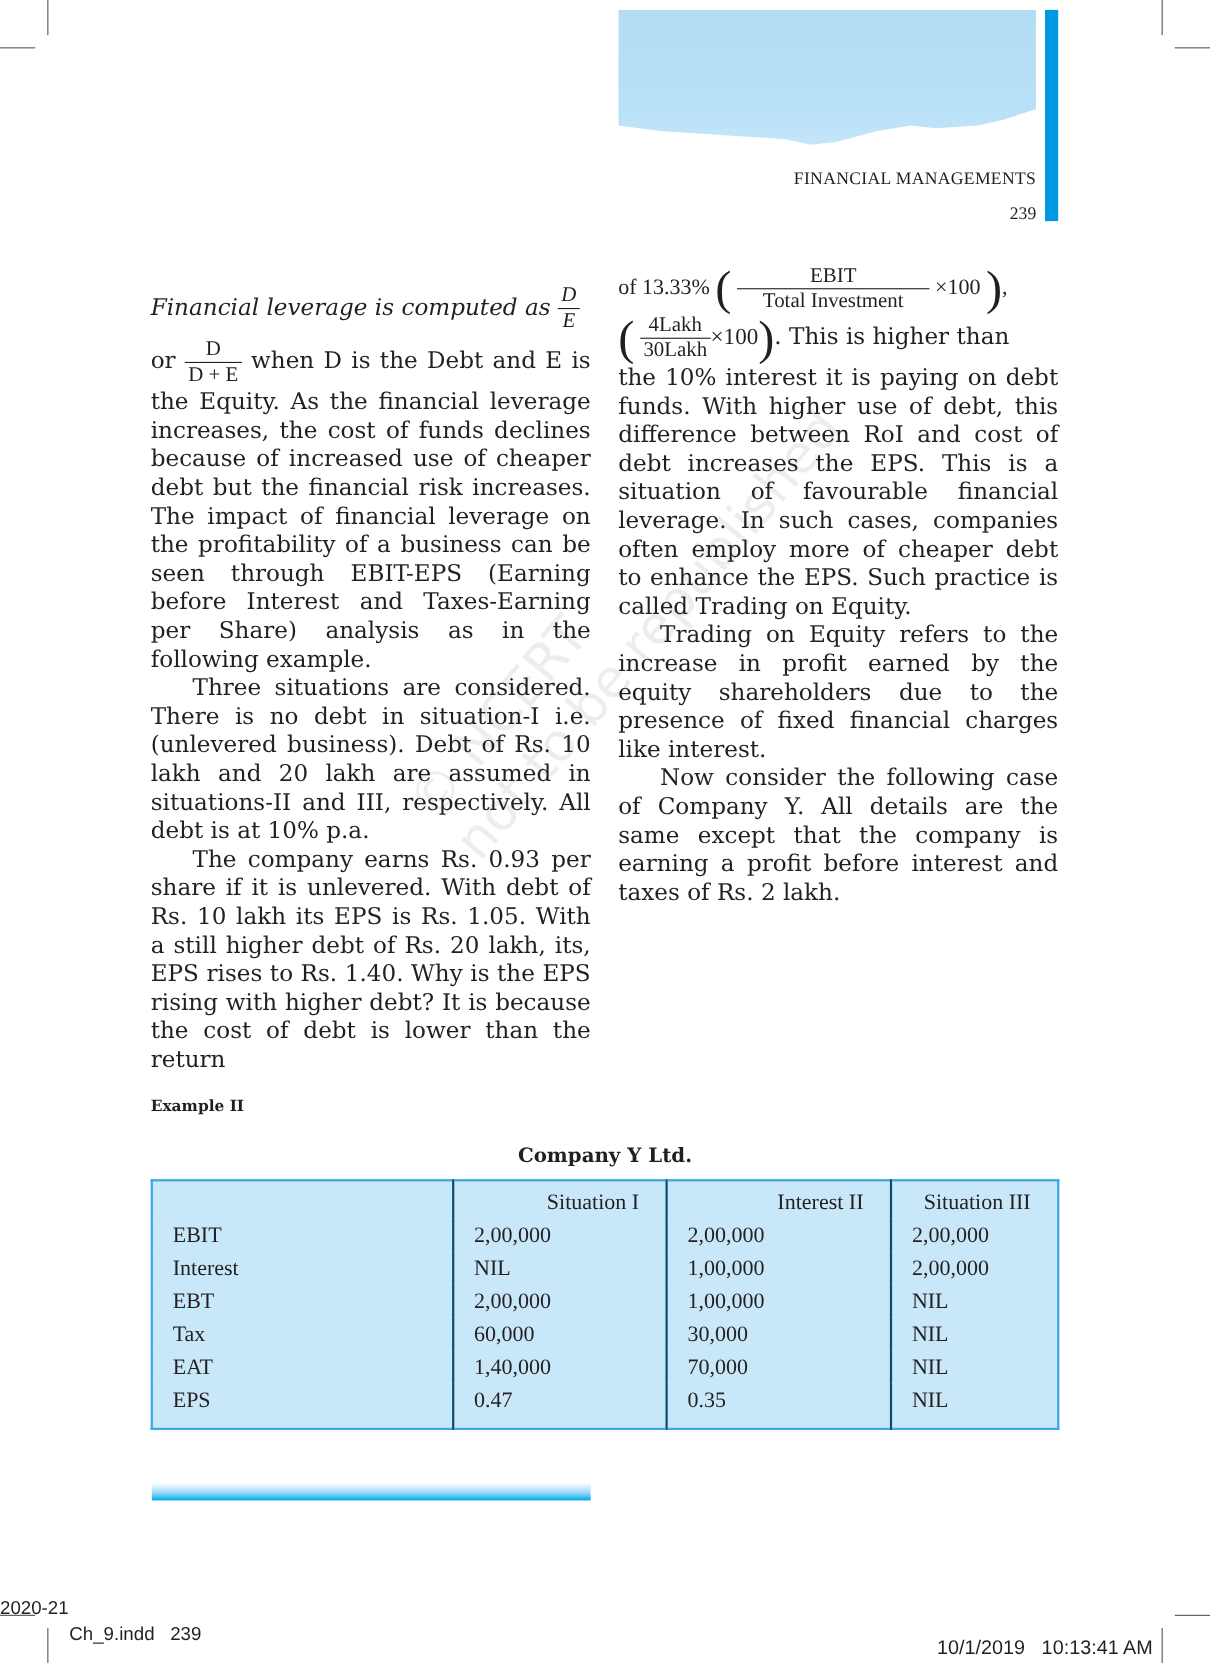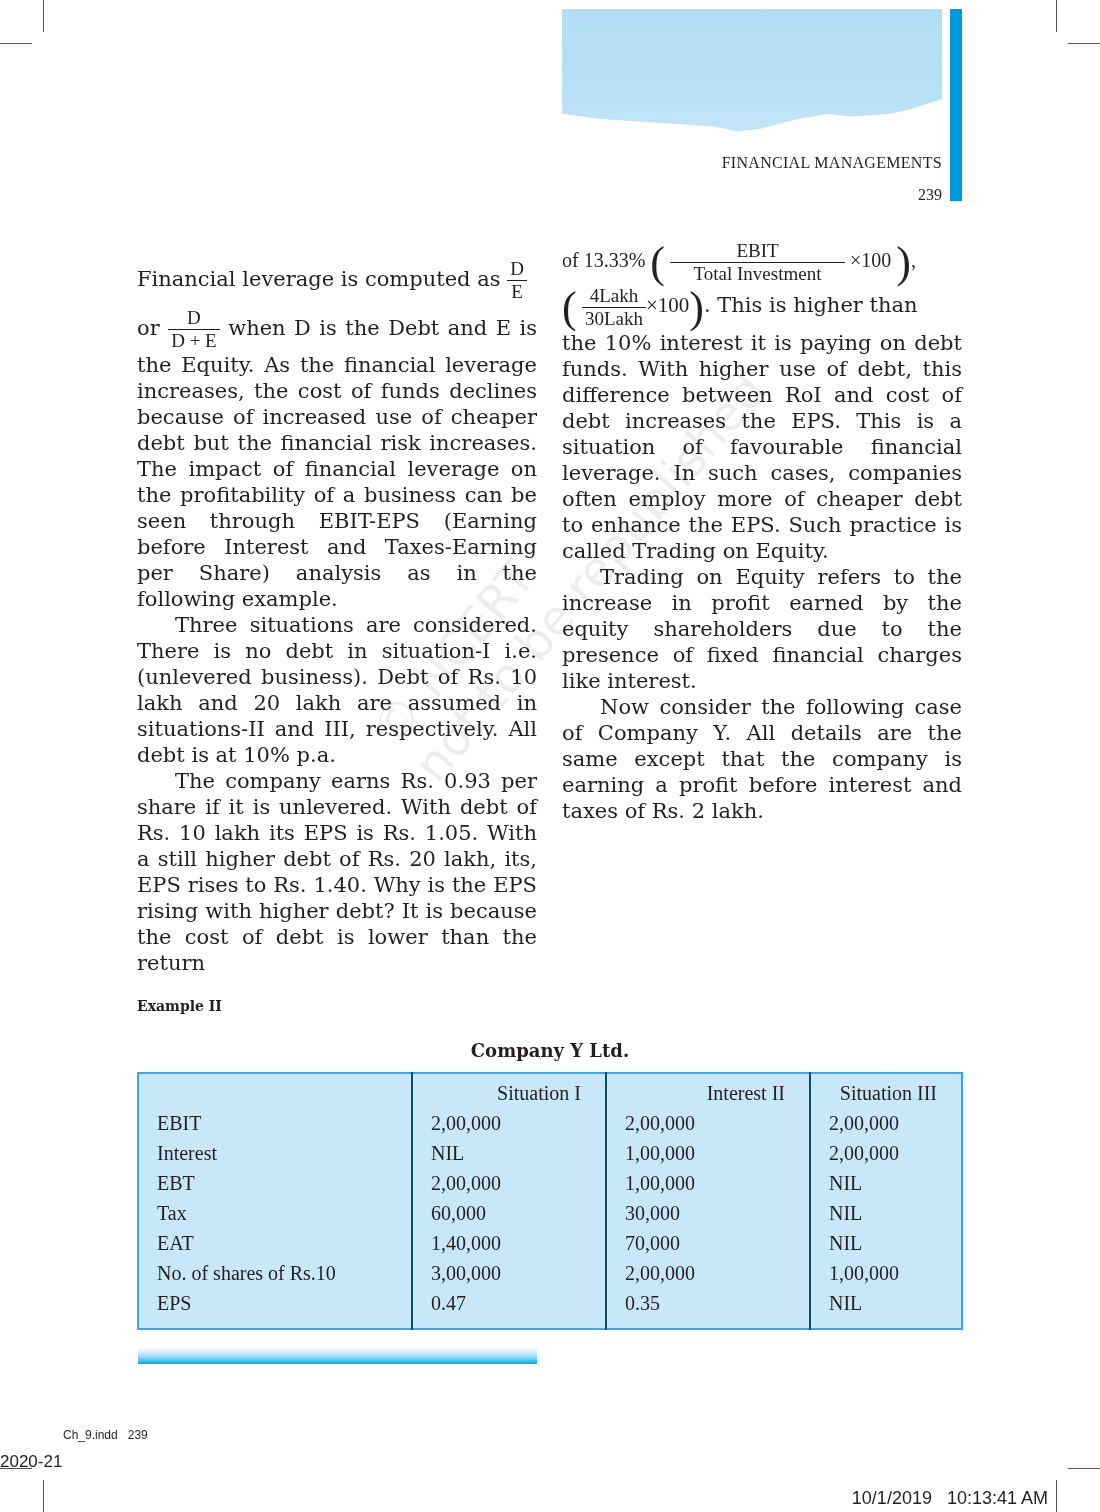--- a/index.html
+++ b/index.html
@@ -29,21 +29,21 @@
   table.data td, table.data th { padding:0 24px 0 18px; height:30px; font-weight:normal; }
   table.data th { text-align:right; padding-top:4px; }
   table.data td.num { text-align:left; }
   table.data .bl { border-left:2px solid #0c4a6e; }
   table.data tr:last-child td { padding-bottom:10px; }
   .bottom-rule { position:absolute; left:138px; top:1348px; width:399px; height:16px;
      background:linear-gradient(180deg,#ffffff 0%,#9ed9fb 55%,#1eb6f0 90%,#0aa0d8 100%); }
   .watermark { position:absolute; left:360px; top:720px; font-family:"DejaVu Sans", sans-serif; font-size:48px; color:rgba(0,0,0,0.07);
      transform:rotate(-50deg); transform-origin:left top; white-space:nowrap; line-height:56px; }
   .footer-year { position:absolute; left:0; width:901px; text-align:left; top:1452px; font-family:"Liberation Sans", sans-serif; font-size:17px; }
-  .slug-left { position:absolute; left:63px; top:1428px; font-family:"Liberation Sans", sans-serif; font-size:12px; }
+  .slug-left { position:absolute; left:63px; top:1476px; font-family:"Liberation Sans", sans-serif; font-size:17px; }
   .slug-right { position:absolute; right:52px; top:1488px; font-family:"Liberation Sans", sans-serif; font-size:18px; }
 </style>
 </head>
 <body>
 
 <div class="crop" style="left:43px;top:0;width:1px;height:32px;"></div>
 <div class="crop" style="left:0;top:43px;width:32px;height:1px;"></div>
 <div class="crop" style="left:1056px;top:0;width:1px;height:32px;"></div>
 <div class="crop" style="left:1068px;top:43px;width:32px;height:1px;"></div>
 <div class="crop" style="left:0;top:1468px;width:32px;height:1px;"></div>
@@ -55,21 +55,21 @@
 <div class="header-bar"></div>
 <div class="header-title">FINANCIAL MANAGEMENTS</div>
 <div class="page-number">239</div>
 
 <div class="watermark">
   <div>© NCERT</div>
   <div>not to be republished</div>
 </div>
 
 <div class="col col-left">
-  <p style="line-height:26px;">
+  <p style="line-height:26px;font-style:italic;">
     <span>Financial leverage is computed as</span>
     <span class="frac">
       <span class="num">D</span>
       <span class="den">E</span>
     </span>
   </p>
   <p style="margin-top:4px;">
     <span>or</span>
     <span class="frac">
       <span class="num">D</span>
@@ -138,26 +138,20 @@
     <td class="num bl">30,000</td>
     <td class="num bl">NIL</td>
   </tr>
   <tr>
     <td>EAT</td>
     <td class="num bl">1,40,000</td>
     <td class="num bl">70,000</td>
     <td class="num bl">NIL</td>
   </tr>
   <tr>
-    <td>No. of shares of Rs.10</td>
-    <td class="num bl">3,00,000</td>
-    <td class="num bl">2,00,000</td>
-    <td class="num bl">1,00,000</td>
-  </tr>
-  <tr>
     <td>EPS</td>
     <td class="num bl">0.47</td>
     <td class="num bl">0.35</td>
     <td class="num bl">NIL</td>
   </tr>
 </tbody>
   </table>
 
 <div class="bottom-rule"></div>
 

